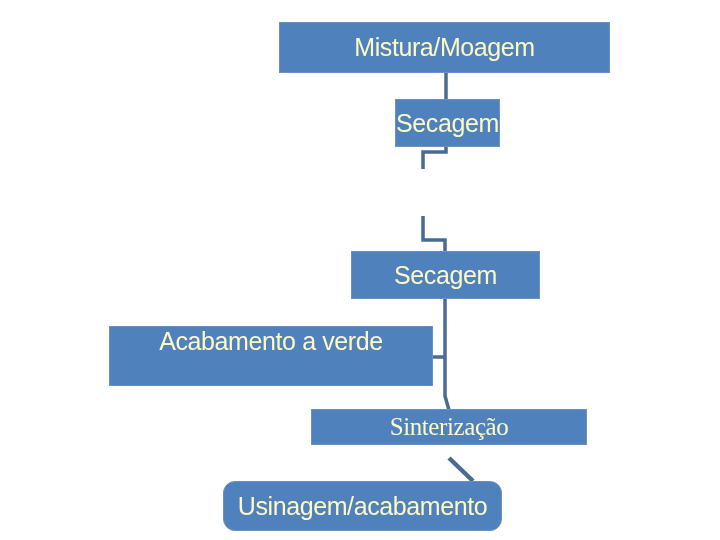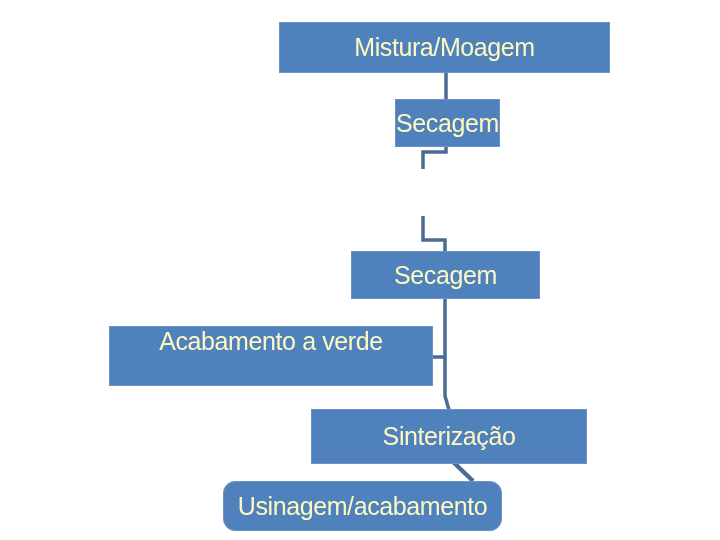--- a/index.html
+++ b/index.html
@@ -36,21 +36,21 @@
     align-items: center;
     justify-content: center;
     white-space: nowrap;
   }
   .n0 { left: 279px; top: 22px;  width: 331px; height: 51px; }
   .n1 { left: 395px; top: 99px;  width: 105px; height: 48px; }
   .n2 { left: 300px; top: 168px; width: 246px; height: 49px; }
   .n3 { left: 351px; top: 251px; width: 189px; height: 48px; }
   .n4 { left: 109px; top: 326px; width: 324px; height: 60px;
         align-items: flex-start; }
-  .n5 { left: 311px; top: 409px; width: 276px; height: 55px; }
+  .n5 { left: 311px; top: 409px; width: 276px; height: 36px; font-family: Liberation Serif, serif; }
   .n6 { left: 223px; top: 481px; width: 279px; height: 50px; border-radius: 12px; }
   .node-label {
     display: inline-block;
   }
 </style>
 </head>
 <body>
 
 <div class="slide">
 

